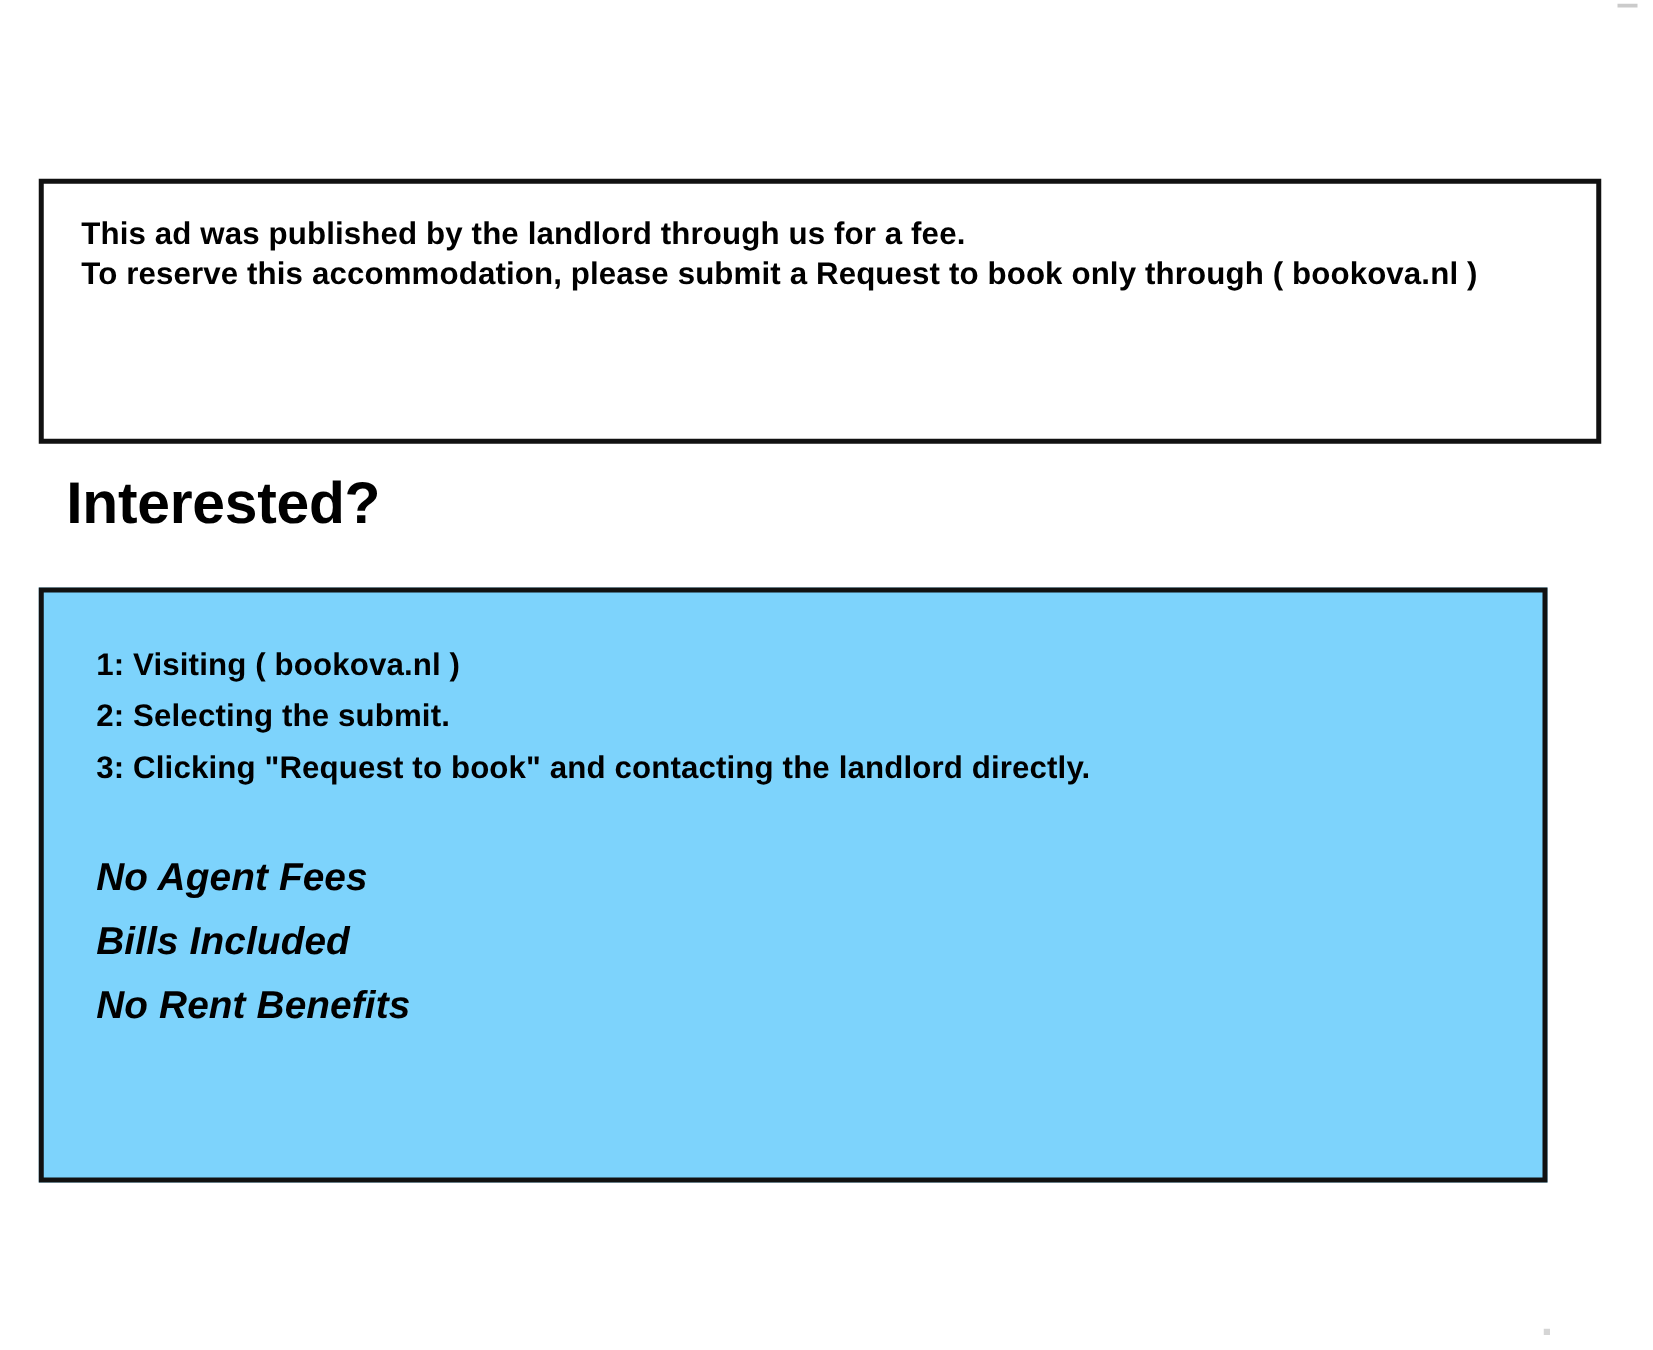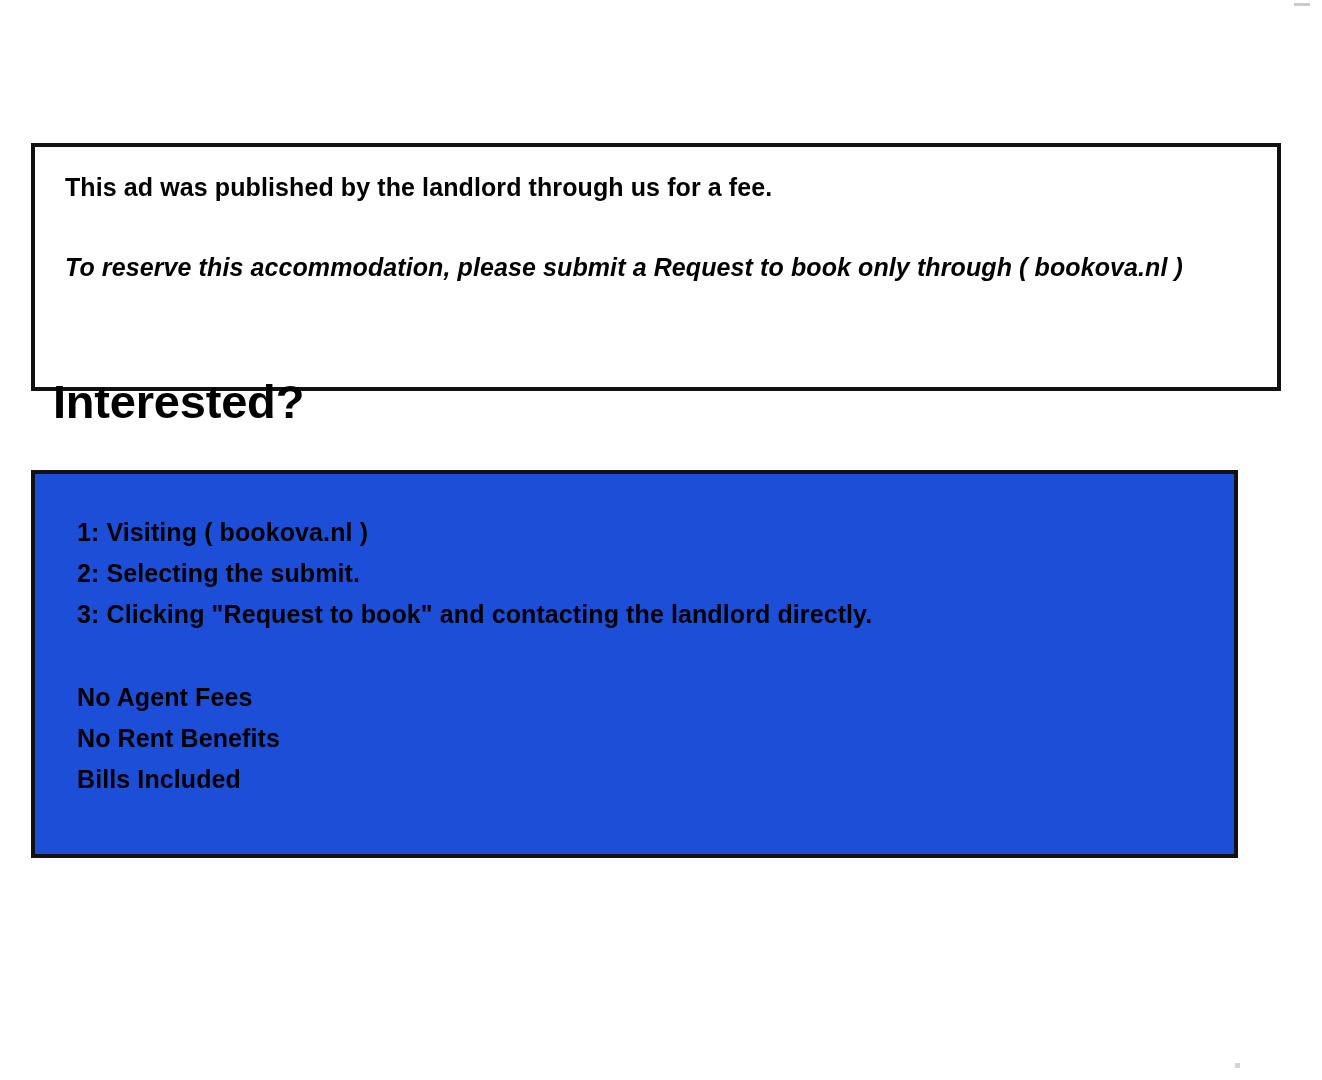--- a/index.html
+++ b/index.html
@@ -20,77 +20,76 @@
     position: absolute;
     inset: 0;
   }
 
   
   .notice-box {
     position: absolute;
     left: 31px;
     top: 143px;
     width: 1250px;
-    height: 248px;
+    height: 212px;
     box-sizing: border-box;
     border: 4px solid #111111;
     background: #ffffff;
   }
   .notice-inner {
     padding: 24px 30px 0 30px;
   }
   .notice-line {
     font-size: 25px;
     font-weight: bold;
     line-height: 1.28;
     letter-spacing: 0.1px;
   }
   .notice-line.second {
-    margin-top: 48px;
-    font-style: italic;
   }
 
   
   .heading {
     position: absolute;
     left: 53px;
     top: 374px;
     font-size: 47px;
     font-weight: bold;
     letter-spacing: -0.2px;
   }
 
   
   .details-box {
     position: absolute;
     left: 31px;
     top: 470px;
     width: 1207px;
-    height: 388px;
+    height: 476px;
     box-sizing: border-box;
     border: 4px solid #111111;
-    background: #1d4ed8;
+    background: #7dd3fc;
   }
   .details-inner {
     padding: 38px 0 0 42px;
   }
   .step-line {
     font-size: 25px;
     font-weight: bold;
     line-height: 1.64;
     letter-spacing: 0.1px;
   }
   .features {
     margin-top: 42px;
   }
   .feature-line {
-    font-size: 25px;
+    font-size: 31px;
     font-weight: bold;
     line-height: 1.64;
     letter-spacing: 0.1px;
+    font-style: italic;
   }
 
   
   .artifact {
     position: absolute;
     background: #b9b9b9;
   }
   .artifact.top-right {
     right: 12px;
     top: 3px;
@@ -123,21 +122,21 @@
   <div class="heading">Interested?</div>
 
   <div class="details-box">
     <div class="details-inner">
       <div class="step-line">1: Visiting ( bookova.nl )</div>
       <div class="step-line">2: Selecting the submit.</div>
       <div class="step-line">3: Clicking "Request to book" and contacting the landlord directly.</div>
 
       <div class="features">
         <div class="feature-line">No Agent Fees</div>
+        <div class="feature-line">Bills Included</div>
         <div class="feature-line">No Rent Benefits</div>
-        <div class="feature-line">Bills Included</div>
       </div>
     </div>
   </div>
 
   <div class="artifact bottom-right"></div>
 
 </div>
 
 </body></html>

